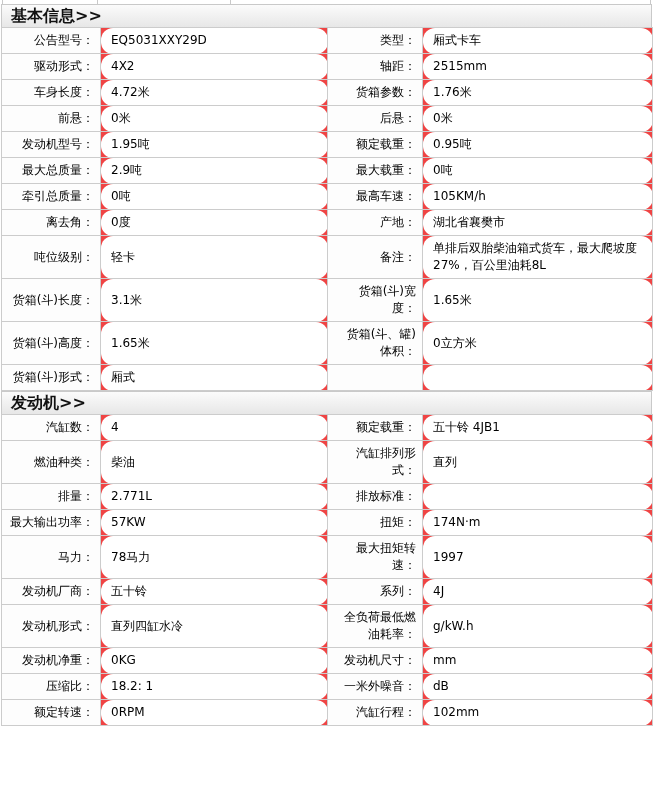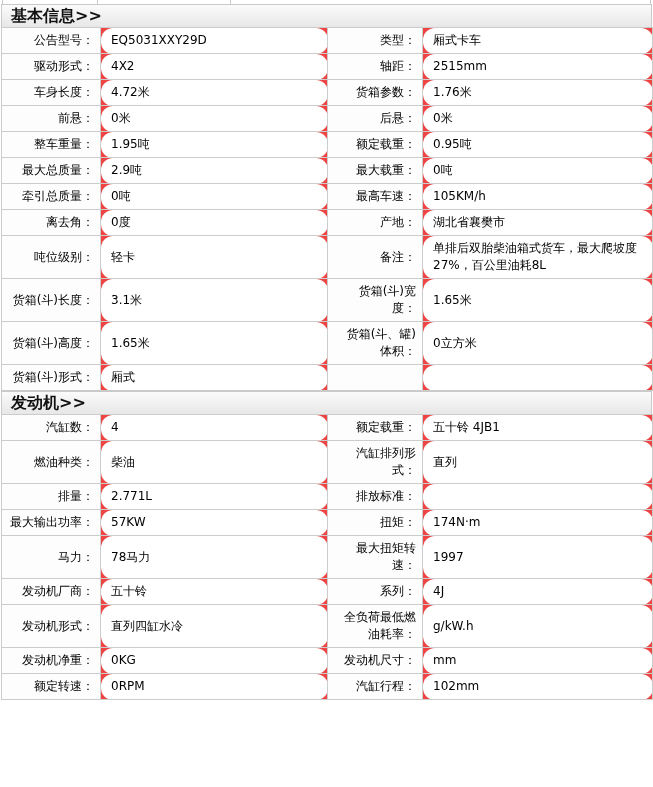--- a/index.html
+++ b/index.html
@@ -82,21 +82,21 @@
             <th>货箱参数：</th>
             <td>1.76米</td>
           </tr>
           <tr>
             <th>前悬：</th>
             <td>0米</td>
             <th>后悬：</th>
             <td>0米</td>
           </tr>
           <tr>
-            <th>整车重量：</th>
+            <th>发动机型号：</th>
             <td>1.95吨</td>
             <th>额定载重：</th>
             <td>0.95吨</td>
           </tr>
           <tr>
             <th>最大总质量：</th>
             <td>2.9吨</td>
             <th>最大载重：</th>
             <td>0吨</td>
           </tr>
@@ -205,20 +205,26 @@
             <th>全负荷最低燃油耗率：</th>
             <td>g/kW.h</td>
           </tr>
           <tr>
             <th>发动机净重：</th>
             <td>0KG</td>
             <th>发动机尺寸：</th>
             <td>mm</td>
           </tr>
           <tr>
+            <th>压缩比：</th>
+            <td>18.2: 1</td>
+            <th>一米外噪音：</th>
+            <td>dB</td>
+          </tr>
+          <tr>
             <th>额定转速：</th>
             <td>0RPM</td>
             <th>汽缸行程：</th>
             <td>102mm</td>
           </tr>
         </tbody>
     </table>
   </section>
 
 </div>

